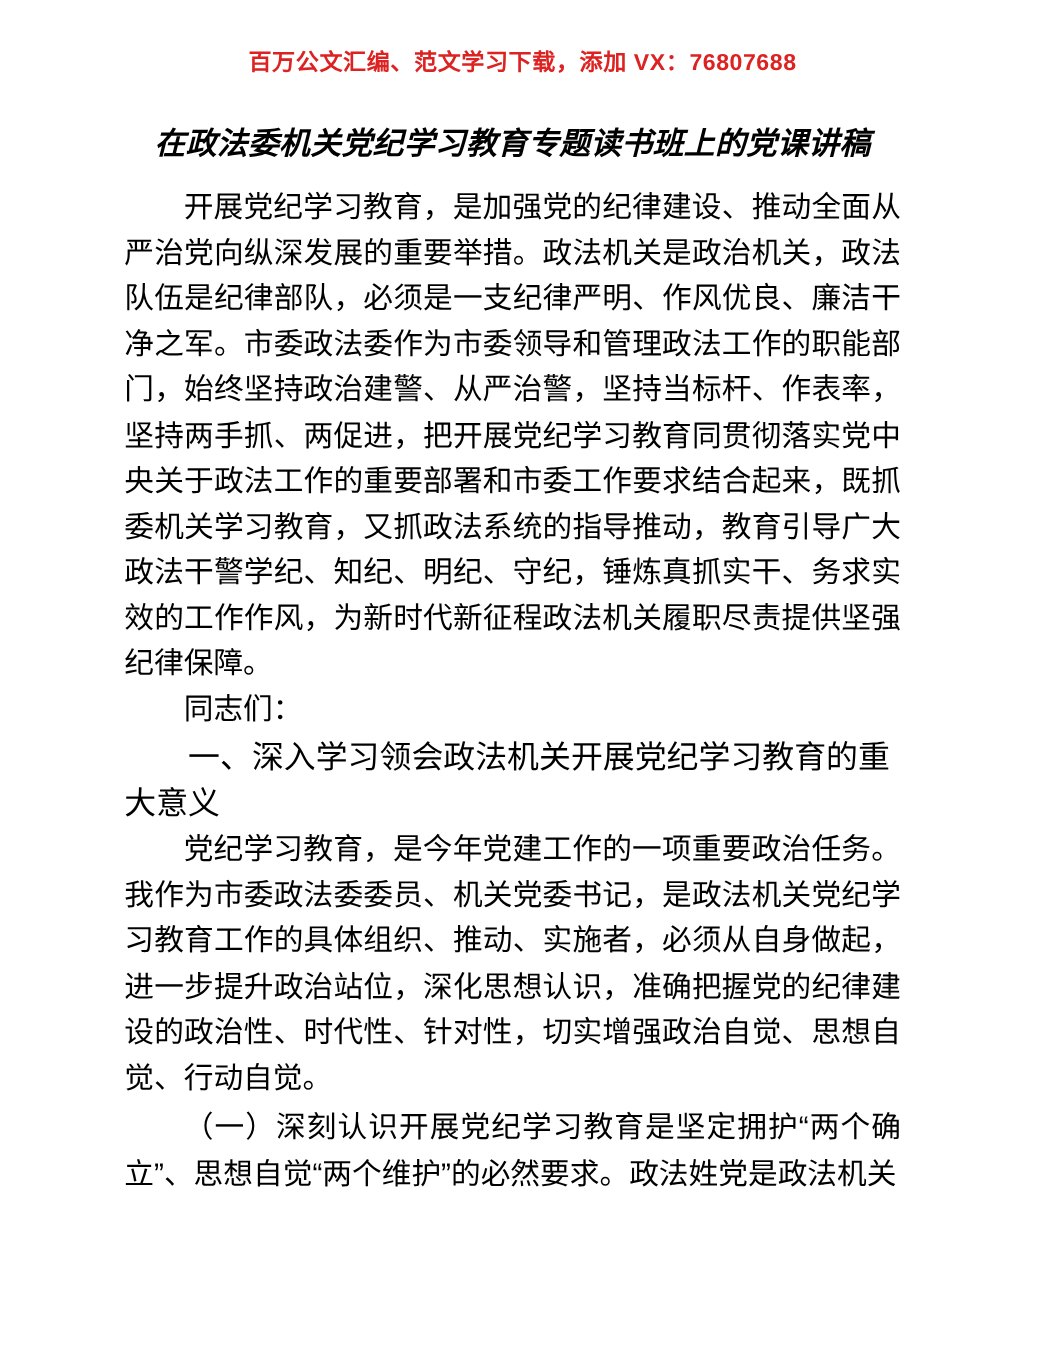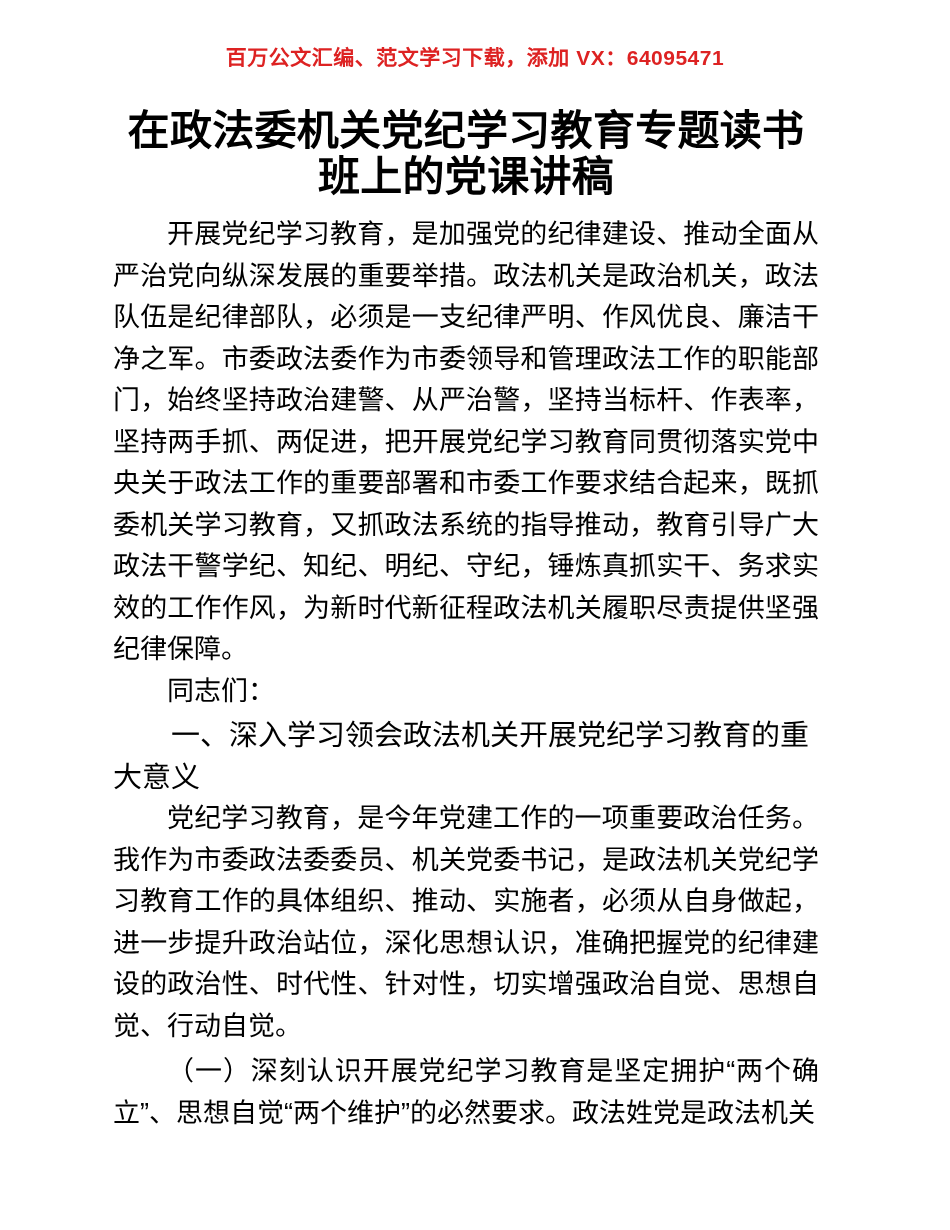--- a/index.html
+++ b/index.html
@@ -41,27 +41,28 @@
 
   
   .doc-body {
     position: absolute;
     top: 108px;
     left: 113px;
     width: 706px;
   }
 
   .doc-title {
-    font-size: 42px;
+    font-size: 28px;
     font-weight: 700;
     line-height: 46px;
     text-align: center;
     letter-spacing: 0.3px;
     margin: 0 0 14px 0;
     padding: 0 4px;
+    font-style: italic;
   }
 
   .para {
     font-size: 27px;
     line-height: 41.5px;
     text-align: justify;
     text-justify: inter-ideograph;
     letter-spacing: 0;
     margin: 0;
     text-indent: 2em;
@@ -87,21 +88,21 @@
   }
 
   .spacer-sm { height: 4px; }
   .spacer-xs { height: 2px; }
 </style>
 </head>
 <body>
 
 <div class="page" style="background: rgb(255, 255, 255); color: rgb(0, 0, 0);">
 
-  <div class="watermark-header" style="color: rgb(221, 34, 34);">百万公文汇编、范文学习下载，添加 VX：64095471</div>
+  <div class="watermark-header" style="color: rgb(221, 34, 34);">百万公文汇编、范文学习下载，添加 VX：76807688</div>
 
   <div class="doc-body">
 
     <h1 class="doc-title">在政法委机关党纪学习教育专题读书班上的党课讲稿</h1>
 
     <p class="para">开展党纪学习教育，是加强党的纪律建设、推动全面从严治党向纵深发展的重要举措。政法机关是政治机关，政法队伍是纪律部队，必须是一支纪律严明、作风优良、廉洁干净之军。市委政法委作为市委领导和管理政法工作的职能部门，始终坚持政治建警、从严治警，坚持当标杆、作表率，坚持两手抓、两促进，把开展党纪学习教育同贯彻落实党中央关于政法工作的重要部署和市委工作要求结合起来，既抓委机关学习教育，又抓政法系统的指导推动，教育引导广大政法干警学纪、知纪、明纪、守纪，锤炼真抓实干、务求实效的工作作风，为新时代新征程政法机关履职尽责提供坚强纪律保障。</p>
 
     <p class="para para-salutation">同志们：</p>
 
     <div class="spacer-xs"></div>

